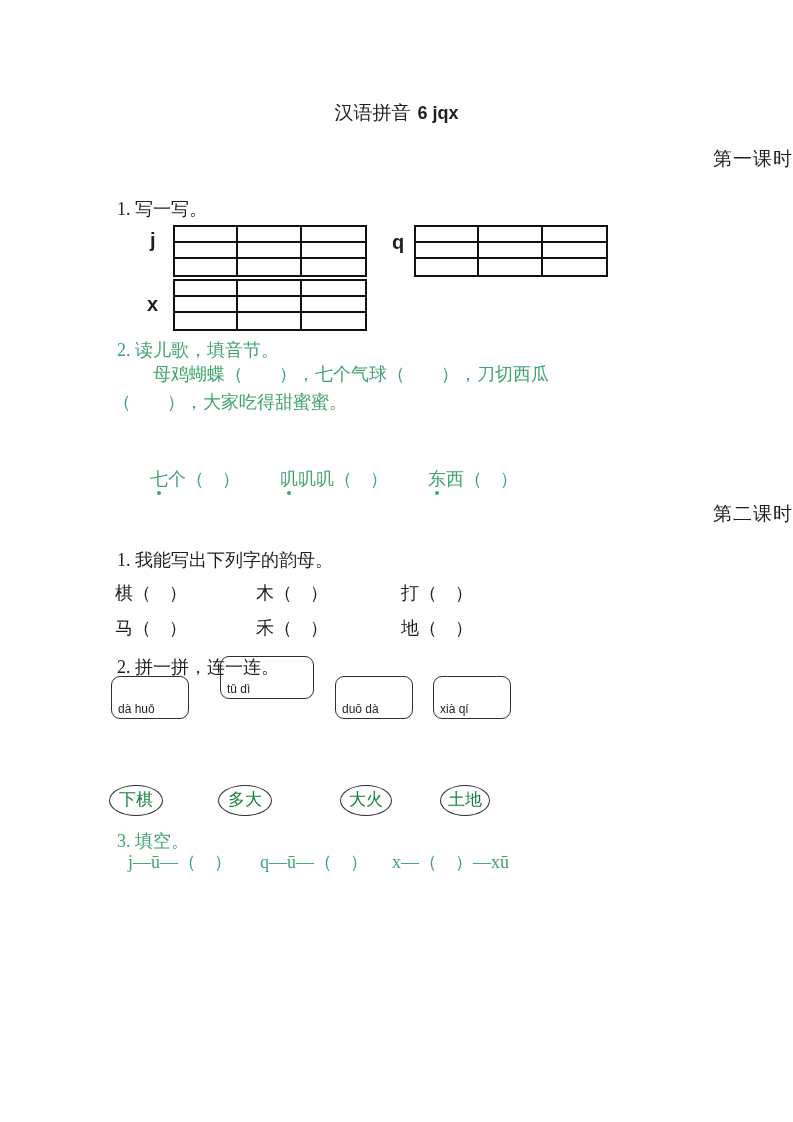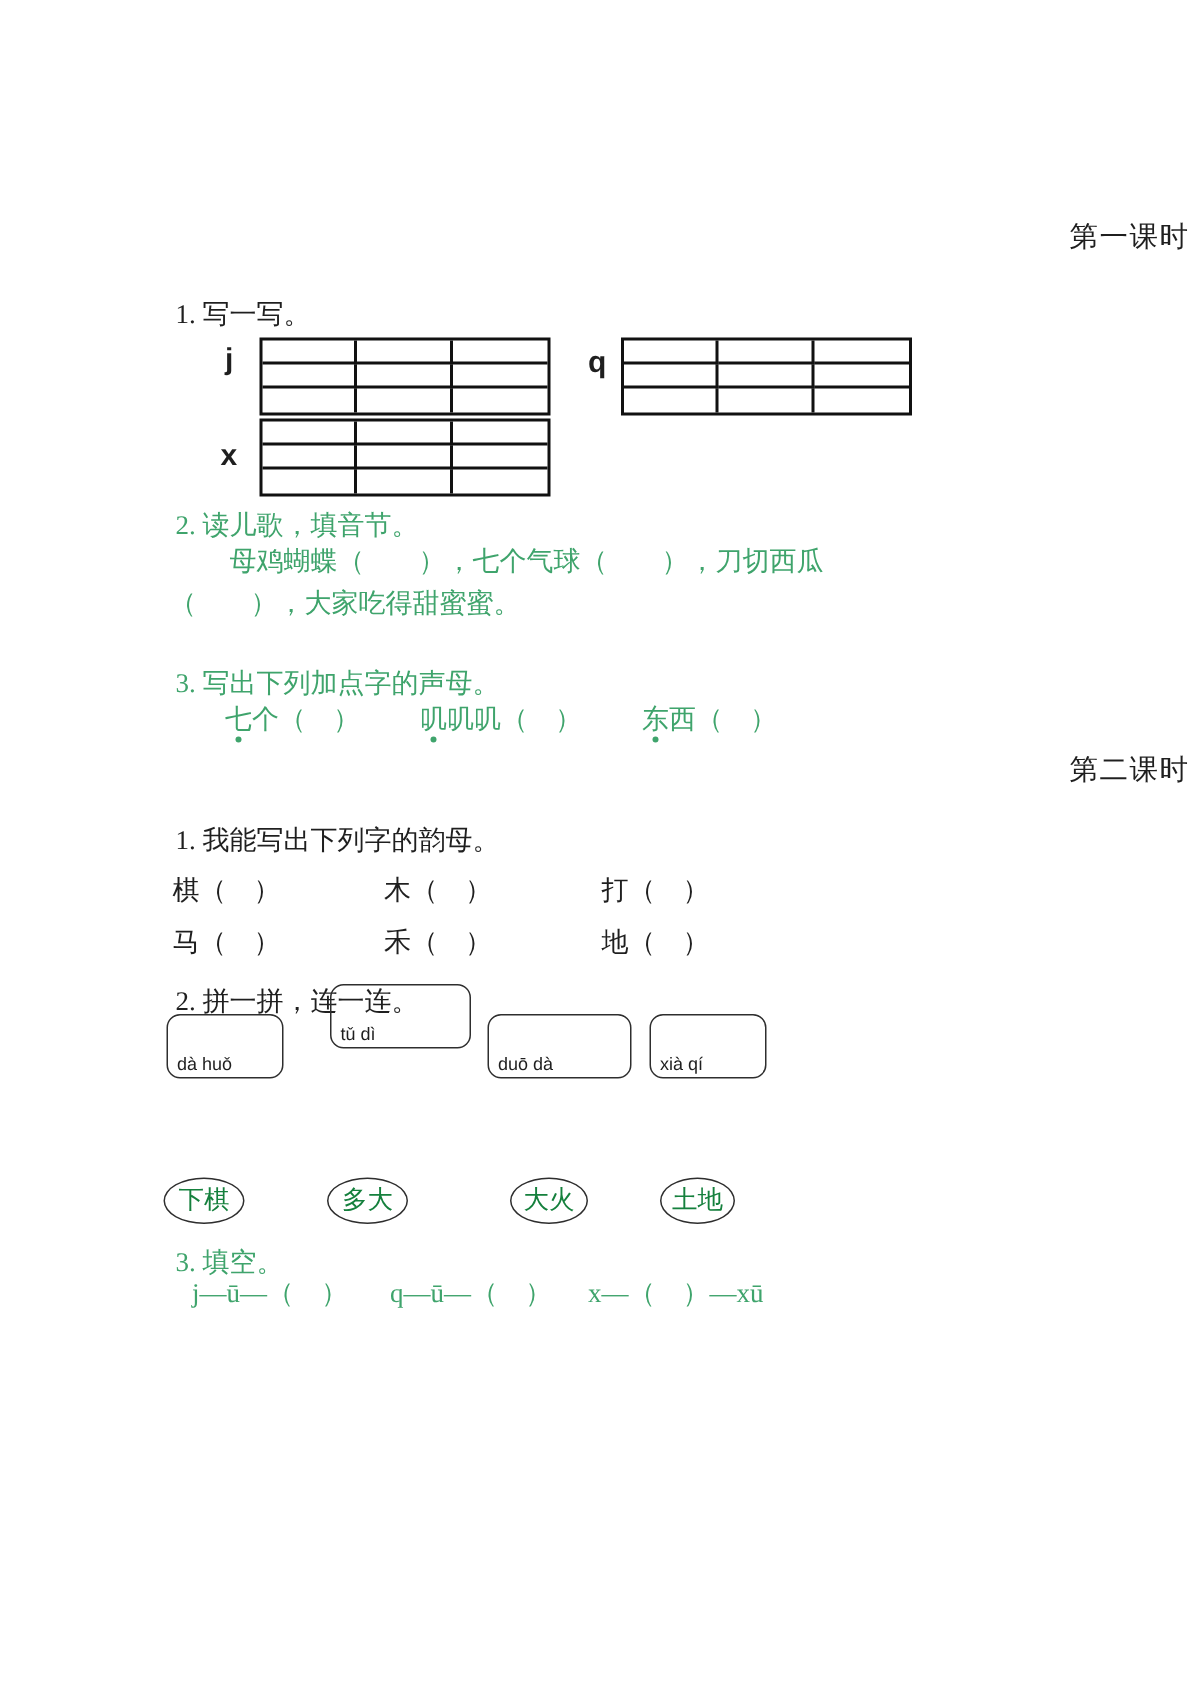--- a/index.html
+++ b/index.html
@@ -35,20 +35,23 @@
   .oval{
     height:31px;border:1.5px solid #2e2e2e;border-radius:50%;box-sizing:border-box;
     display:flex;align-items:center;justify-content:center;font-size:17px;color:#15803d;
   }
 </style>
 </head>
 <body>
 
 <div class="page">
 
+  <div class="abs center" style="top:101px">
+    <span class="t-cn">汉语拼音</span><span class="t-latin">6 jqx</span>
+  </div>
 
   <div class="abs center heading" style="top:147px">第一课时</div>
 
   <div class="abs" style="left:117px;top:198px">1. 写一写。</div>
 
   <span class="abs letter" style="left:150px;top:227px">j</span>
   <div class="abs grid3" style="left:173px;top:225px">
       <div class="pg-cell"></div>
       <div class="pg-cell"></div>
       <div class="pg-cell"></div>
@@ -83,21 +86,20 @@
       <div class="pg-cell"></div>
       <div class="pg-cell"></div>
       <div class="pg-cell"></div>
       <div class="pg-cell"></div>
     </div>
 
   <div class="abs green" style="left:117px;top:339px">2. 读儿歌，填音节。</div>
   <div class="abs green" style="left:153px;top:363px">母鸡蝴蝶（　　），七个气球（　　），刀切西瓜</div>
   <div class="abs green" style="left:113px;top:391px">（　　），大家吃得甜蜜蜜。</div>
 
-  <div class="abs green" style="left:117px;top:444px">3. 写出下列加点字的声母。</div>
 
   <div class="abs green" style="left:150px;top:468px"><span class="dot-char">七</span><span>个（　）</span></div>
   <div class="abs green" style="left:280px;top:468px"><span class="dot-char">叽</span><span>叽叽（　）</span></div>
   <div class="abs green" style="left:428px;top:468px"><span class="dot-char">东</span><span>西（　）</span></div>
 
   <div class="abs center heading" style="top:502px">第二课时</div>
 
   <div class="abs" style="left:117px;top:549px">1. 我能写出下列字的韵母。</div>
 
   <span class="abs" style="left:115px;top:582px">棋（　）</span>
@@ -108,21 +110,21 @@
   <span class="abs" style="left:401px;top:617px">地（　）</span>
 
   <div class="abs" style="left:117px;top:656px">2. 拼一拼，连一连。</div>
 
   <div class="abs pbox" style="left:111px;top:676px;width:78px">
       <span>dà huǒ</span>
     </div>
   <div class="abs pbox" style="left:220px;top:656px;width:94px">
       <span>tǔ dì</span>
     </div>
-  <div class="abs pbox" style="left:325px;top:676px;width:96px">
+  <div class="abs pbox" style="left:335px;top:676px;width:78px">
       <span>duō dà</span>
     </div>
   <div class="abs pbox" style="left:433px;top:676px;width:78px">
       <span>xià qí</span>
     </div>
 
   <div class="abs oval" style="left:109px;top:785px;width:54px">
       <span>下棋</span>
     </div>
   <div class="abs oval" style="left:218px;top:785px;width:54px">

